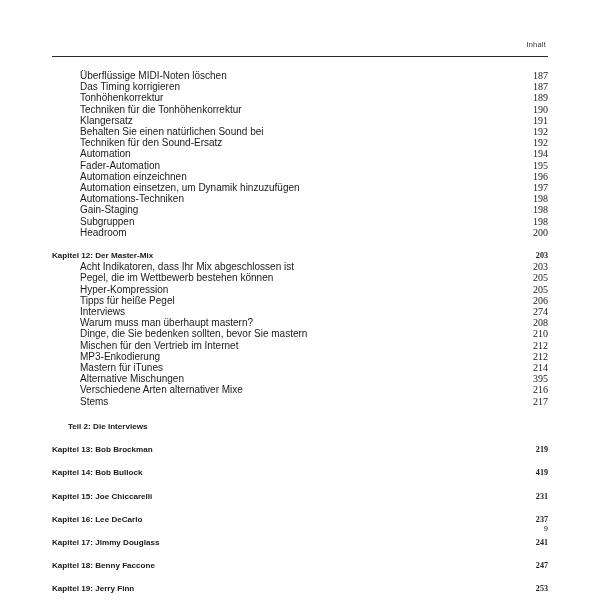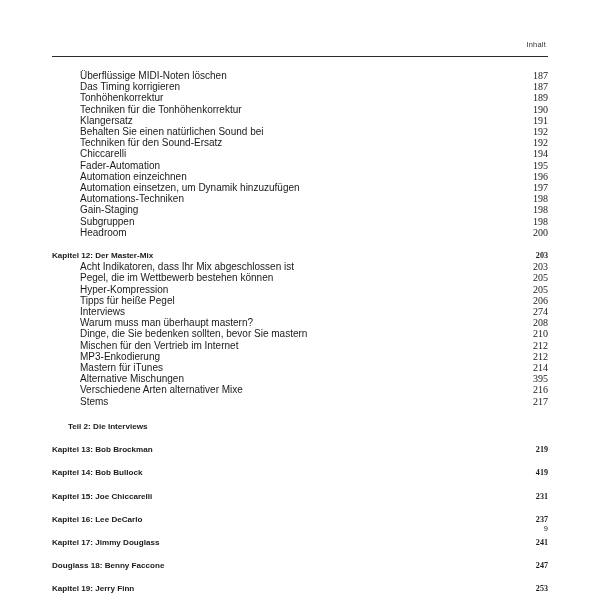--- a/index.html
+++ b/index.html
@@ -118,21 +118,21 @@
         <span class="label">Behalten Sie einen natürlichen Sound bei</span>
         <span class="filler"></span>
         <span class="page-no">192</span>
       </div>
       <div class="row lvl-sub">
         <span class="label">Techniken für den Sound-Ersatz</span>
         <span class="filler"></span>
         <span class="page-no">192</span>
       </div>
       <div class="row lvl-sub">
-        <span class="label">Chiccarelli</span>
+        <span class="label">Automation</span>
         <span class="filler"></span>
         <span class="page-no">194</span>
       </div>
       <div class="row lvl-sub">
         <span class="label">Fader-Automation</span>
         <span class="filler"></span>
         <span class="page-no">195</span>
       </div>
       <div class="row lvl-sub">
         <span class="label">Automation einzeichnen</span>
@@ -266,21 +266,21 @@
         <span class="page-no">237</span>
       </div>
       <div class="spacer-md"></div>
       <div class="row lvl-chapter">
         <span class="label">Kapitel 17: Jimmy Douglass</span>
         <span class="filler"></span>
         <span class="page-no">241</span>
       </div>
       <div class="spacer-md"></div>
       <div class="row lvl-chapter">
-        <span class="label">Douglass 18: Benny Faccone</span>
+        <span class="label">Kapitel 18: Benny Faccone</span>
         <span class="filler"></span>
         <span class="page-no">247</span>
       </div>
       <div class="spacer-md"></div>
       <div class="row lvl-chapter">
         <span class="label">Kapitel 19: Jerry Finn</span>
         <span class="filler"></span>
         <span class="page-no">253</span>
       </div>
       <div class="spacer-md"></div>

